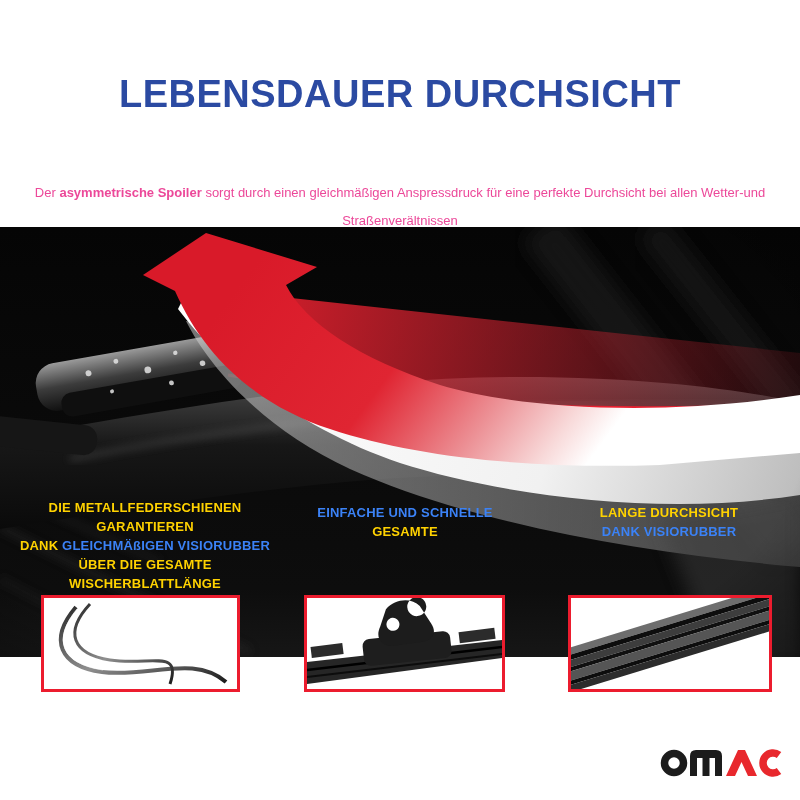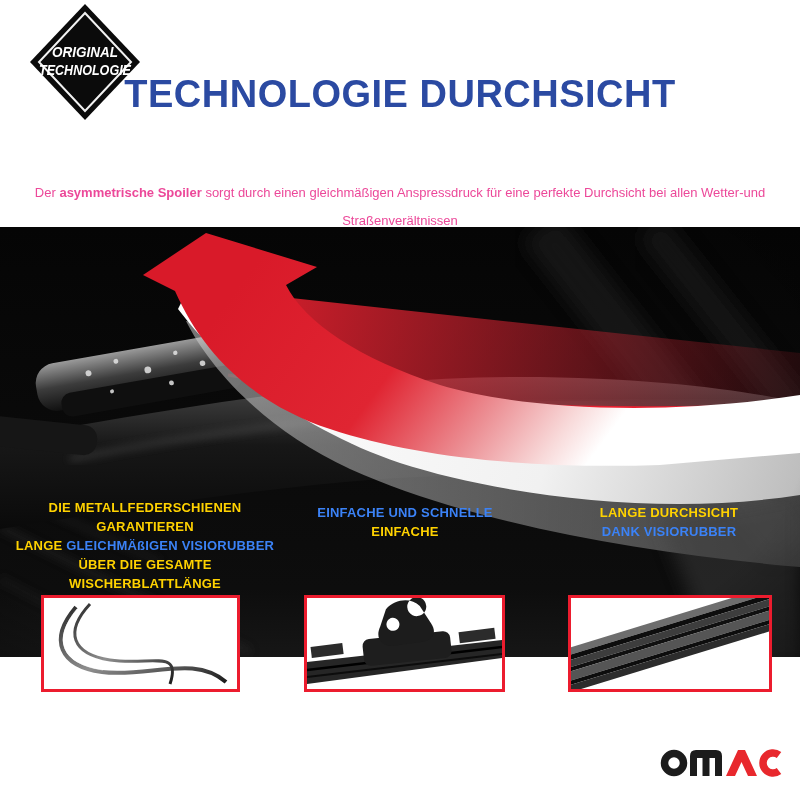--- a/index.html
+++ b/index.html
@@ -36,30 +36,22 @@
   
   .footer{position:absolute;left:0;top:725px;width:800px;height:75px;background:#ffffff;}
   .logo{position:absolute;right:14px;top:15px;width:126px;height:44px;}
   .sr{position:absolute;width:1px;height:1px;overflow:hidden;clip:rect(0 0 0 0);}
 </style>
 </head>
 <body>
 
 <div class="canvas">
 
-  <div class="badge">
-    <svg width="110" height="116" viewBox="0 0 110 116">
-      <polygon points="55,0 110,58 55,116 0,58" fill="#0b0b0b"></polygon>
-      <polygon points="55,9 101,58 55,107 9,58" fill="none" stroke="#f2f2f2" stroke-width="2"></polygon>
-      <text x="55" y="53" text-anchor="middle" font-style="italic" font-weight="bold" font-size="15" fill="#ffffff" textLength="66" lengthAdjust="spacingAndGlyphs">ORIGINAL</text>
-      <text x="55" y="71" text-anchor="middle" font-style="italic" font-weight="bold" font-size="15" fill="#ffffff" textLength="92" lengthAdjust="spacingAndGlyphs">TECHNOLOGIE</text>
-    </svg>
-  </div>
-
-  <h1 class="headline">TECHNOLOGIE DURCHSICHT</h1>
+
+  <h1 class="headline">LEBENSDAUER DURCHSICHT</h1>
 
   <p class="intro"><span>Der </span><b>asymmetrische Spoiler</b><span> sorgt durch einen gleichmäßigen Anspressdruck für eine perfekte Durchsicht bei allen Wetter-und Straßenverältnissen</span></p>
 
   <div class="hero">
     <svg width="800" height="482" viewBox="0 0 800 482">
       <defs>
         <linearGradient id="bgGrad" x1="0" y1="0" x2="0" y2="1">
           <stop offset="0" stop-color="#050505"></stop>
             <stop offset="0.75" stop-color="#0d0d0d"></stop>
           <stop offset="1" stop-color="#1d1d1d"></stop>
@@ -168,26 +160,26 @@
 
       <path d="M206,6 L143,48 L175,64
                C205,132 258,178 330,202 C420,232 540,242 660,238 L800,226 L800,168
                C660,190 520,182 440,158 C360,132 305,96 286,58 L317,40 Z" fill="url(#arrowGrad)"></path>
 
       <rect x="0" y="0" width="800" height="482" fill="url(#vignette)"></rect>
     </svg>
 
     <div class="feat feat-1" style="position:absolute;left:2px;top:271px;width:286px;">
       <span class="y">DIE METALLFEDERSCHIENEN GARANTIEREN</span><br>
-      <span class="y">LANGE </span><span class="r">GLEICHMÄßIGEN VISIORUBBER</span><br>
+      <span class="y">DANK </span><span class="r">GLEICHMÄßIGEN VISIORUBBER</span><br>
       <span class="y">ÜBER DIE GESAMTE WISCHERBLATTLÄNGE</span>
     </div>
     <div class="feat feat-2" style="position:absolute;left:292px;top:276px;width:226px;">
       <span class="r">EINFACHE UND SCHNELLE</span><br>
-      <span class="y">EINFACHE</span>
+      <span class="y">GESAMTE</span>
     </div>
     <div class="feat feat-3" style="position:absolute;left:548px;top:276px;width:242px;">
       <span class="y">LANGE DURCHSICHT</span><br>
       <span class="r">DANK VISIORUBBER</span>
     </div>
   </div>
 
   <div class="thumb thumb-1">
     <svg width="193" height="91" viewBox="0 0 193 91">
       <defs>

